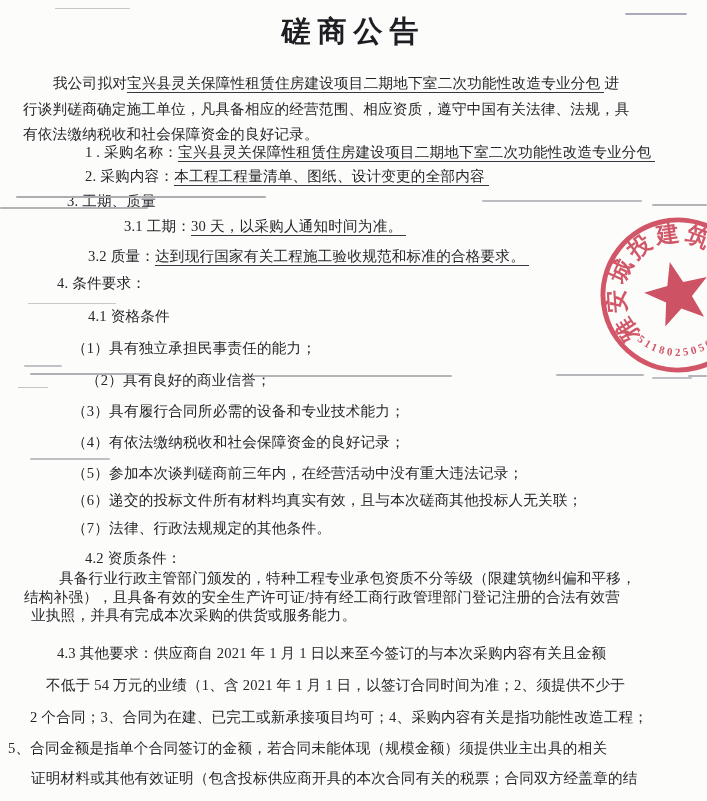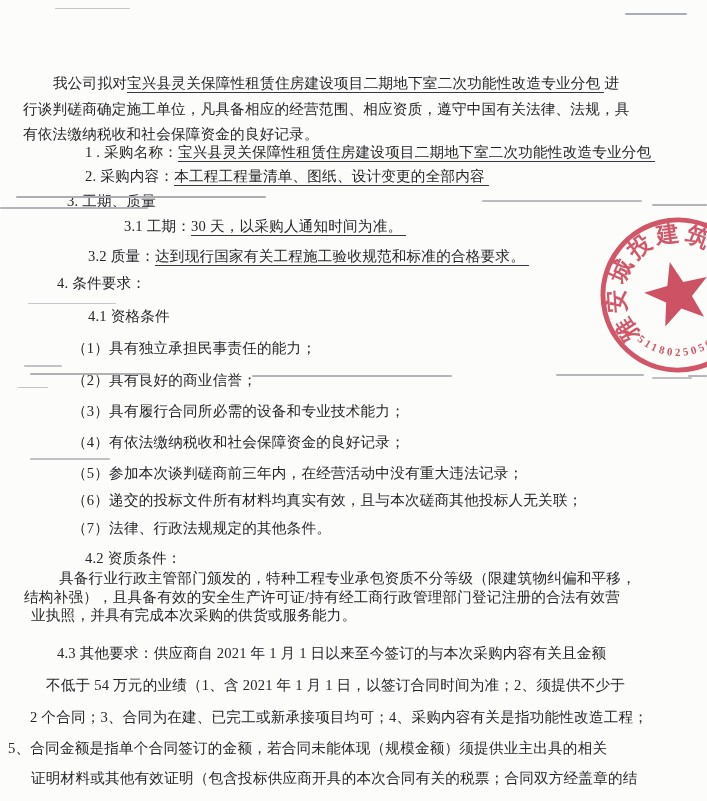--- a/index.html
+++ b/index.html
@@ -52,34 +52,35 @@
   .seal text {
     font-family: "Liberation Serif", "DejaVu Serif", serif;
     font-weight: bold;
   }
 </style>
 </head>
 <body>
 
 <div class="page">
 
+  <div class="doc-title">磋商公告</div>
 
   <div>
       <div class="doc-line" style="top: 74px; left: 53px;"><span>我公司拟对</span><span class="u">宝兴县灵关保障性租赁住房建设项目二期地下室二次功能性改造专业分包</span><span>进</span></div>
       <div class="doc-line" style="top: 100px; left: 23px;"><span>行谈判磋商确定施工单位，凡具备相应的经营范围、相应资质，遵守中国有关法律、法规，具</span></div>
       <div class="doc-line" style="top: 125px; left: 23px;"><span>有依法缴纳税收和社会保障资金的良好记录。</span></div>
       <div class="doc-line" style="top: 143px; left: 85px;"><span class="b">1 . 采购名称：</span><span class="u">宝兴县灵关保障性租赁住房建设项目二期地下室二次功能性改造专业分包</span></div>
       <div class="doc-line" style="top: 167px; left: 85px;"><span class="b">2.  采购内容：</span><span class="u">本工程工程量清单、图纸、设计变更的全部内容</span></div>
       <div class="doc-line" style="top: 192px; left: 67px;"><span class="b">3. 工期、质量</span></div>
       <div class="doc-line" style="top: 217px; left: 88px; margin-left: 36px;"><span class="b">3.1 工期：</span><span class="u">30 天，以采购人通知时间为准。</span></div>
       <div class="doc-line" style="top: 247px; left: 88px;"><span class="b">3.2 质量：</span><span class="u">达到现行国家有关工程施工验收规范和标准的合格要求。</span></div>
       <div class="doc-line" style="top: 274px; left: 57px;"><span class="b">4. 条件要求：</span></div>
       <div class="doc-line" style="top: 307px; left: 88px;"><span>4.1 资格条件</span></div>
       <div class="doc-line" style="top: 339px; left: 72px;"><span>（1）具有独立承担民事责任的能力；</span></div>
-      <div class="doc-line" style="top: 371px; left: 72px;"><span>（2）具有良好的商业信誉；</span></div>
+      <div class="doc-line" style="top: 371px; left: 86px;"><span>（2）具有良好的商业信誉；</span></div>
       <div class="doc-line" style="top: 402px; left: 72px; text-align: center;"><span>（3）具有履行合同所必需的设备和专业技术能力；</span></div>
       <div class="doc-line" style="top: 433px; left: 72px;"><span>（4）有依法缴纳税收和社会保障资金的良好记录；</span></div>
       <div class="doc-line" style="top: 464px; left: 72px;"><span>（5）参加本次谈判磋商前三年内，在经营活动中没有重大违法记录；</span></div>
       <div class="doc-line" style="top: 491px; left: 72px;"><span>（6）递交的投标文件所有材料均真实有效，且与本次磋商其他投标人无关联；</span></div>
       <div class="doc-line" style="top: 519px; left: 72px;"><span>（7）法律、行政法规规定的其他条件。</span></div>
       <div class="doc-line" style="top: 549px; left: 85px;"><span>4.2 资质条件：</span></div>
       <div class="doc-line" style="top: 569px; left: 59px;"><span>具备行业行政主管部门颁发的，特种工程专业承包资质不分等级（限建筑物纠偏和平移，</span></div>
       <div class="doc-line" style="top: 588px; left: 24px; text-align: right;"><span>结构补强），且具备有效的安全生产许可证/持有经工商行政管理部门登记注册的合法有效营</span></div>
       <div class="doc-line" style="top: 606px; left: 31px;"><span>业执照，并具有完成本次采购的供货或服务能力。</span></div>
       <div class="doc-line" style="top: 644px; left: 57px;"><span>4.3 其他要求：供应商自 2021 年 1 月 1 日以来至今签订的与本次采购内容有关且金额</span></div>

